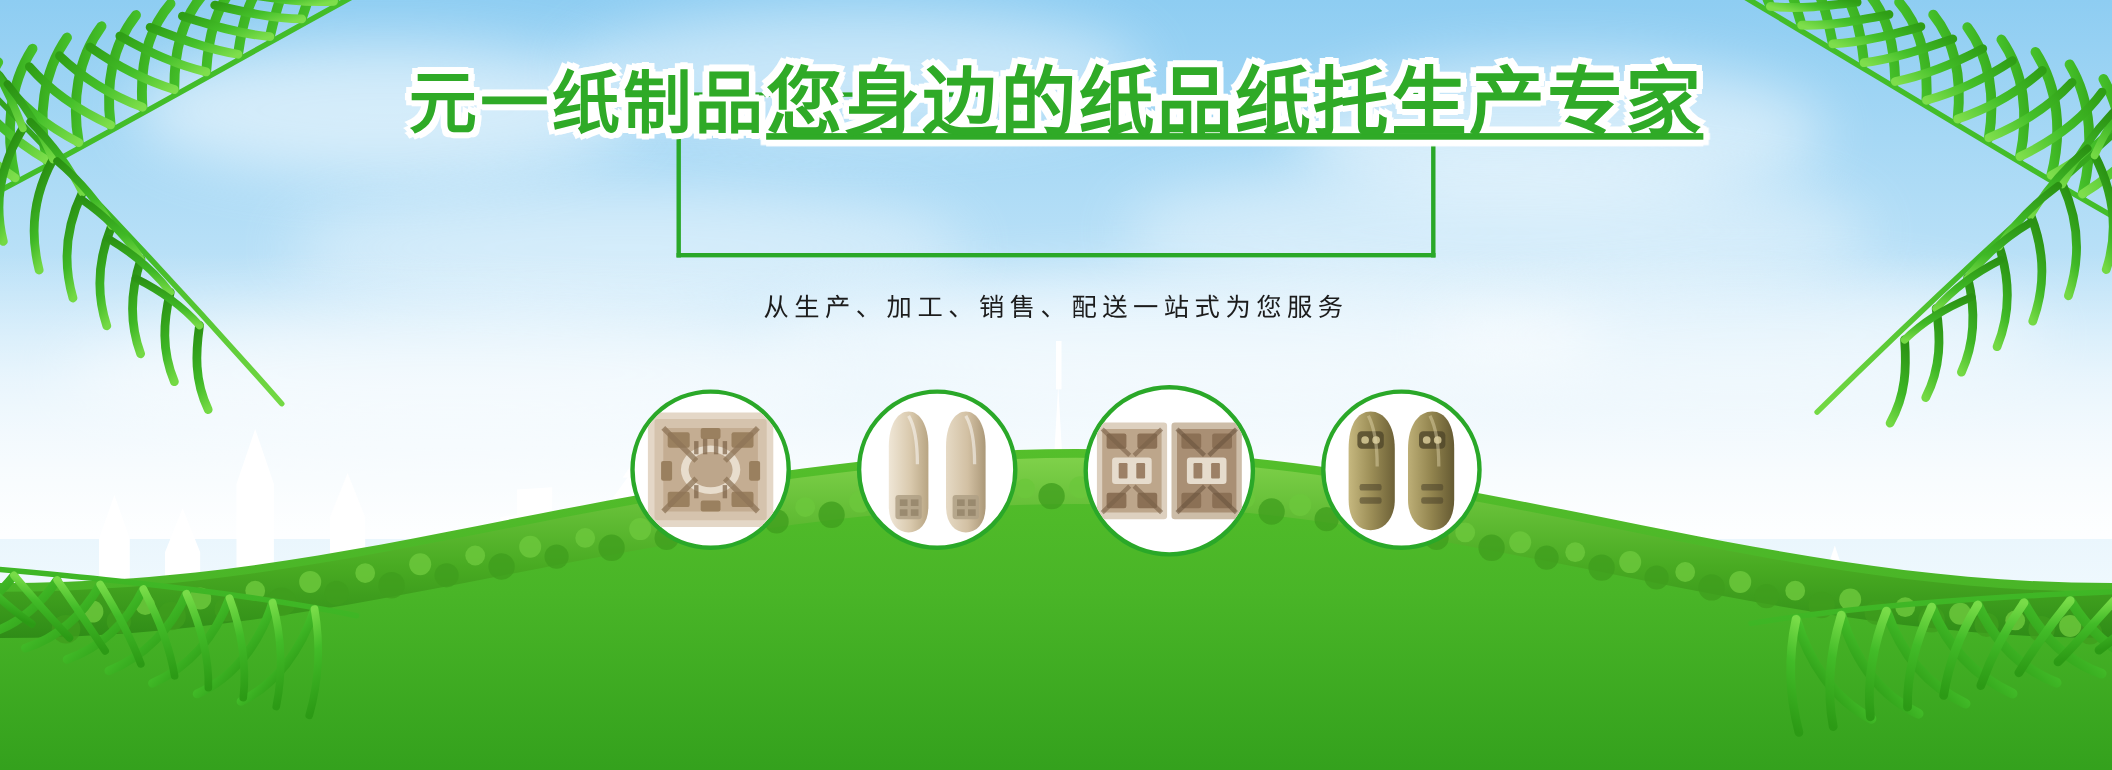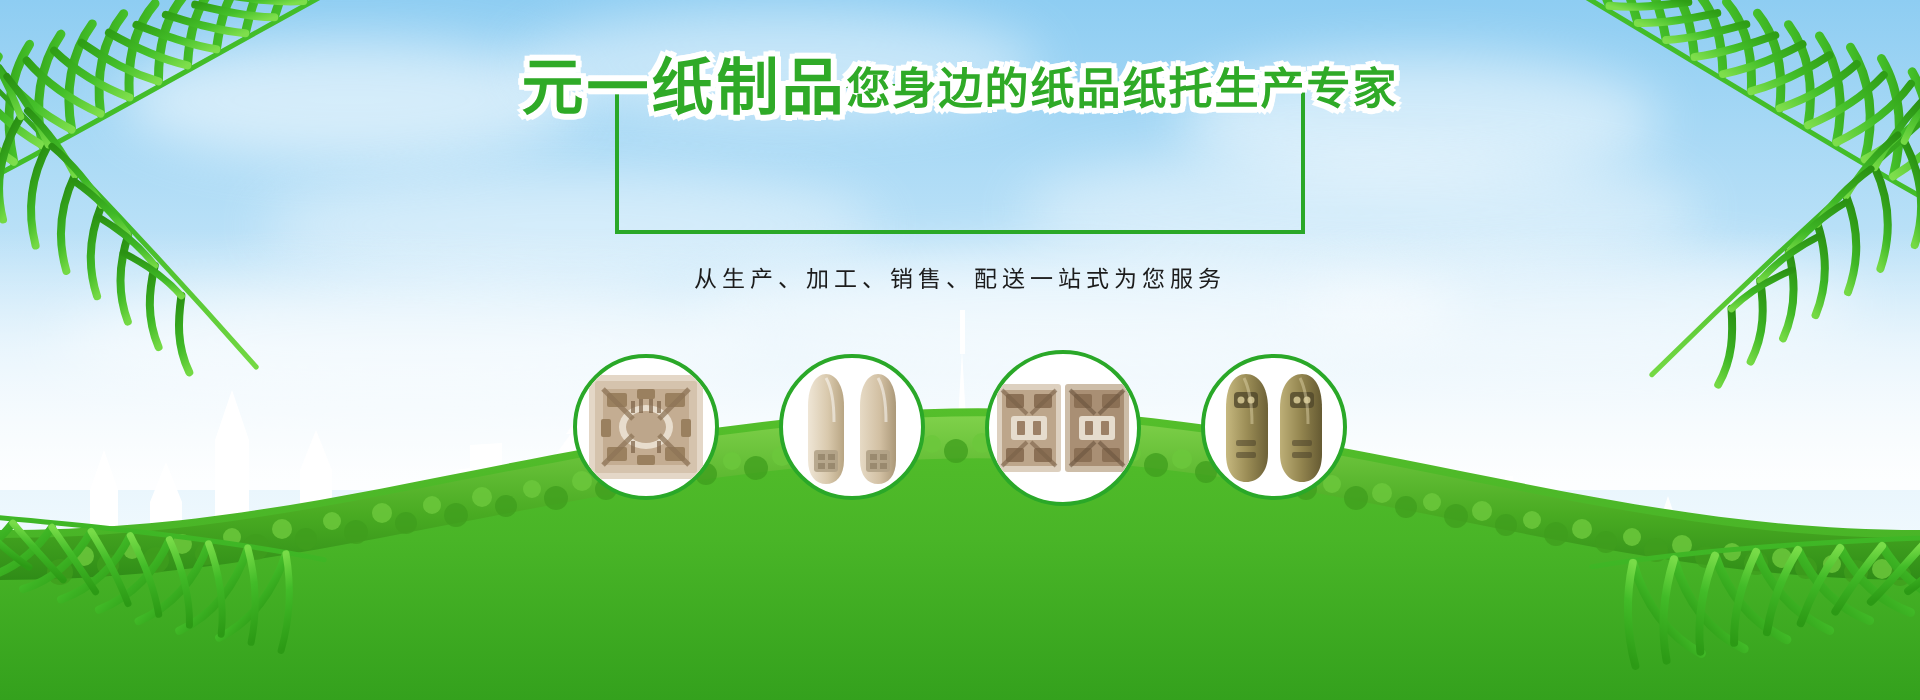--- a/index.html
+++ b/index.html
@@ -76,28 +76,29 @@
     font-size:62px; font-weight:bold; color:#2faa27;
     letter-spacing:3px; line-height:1.02;
     font-family:"DejaVu Sans","Liberation Sans",sans-serif;
     text-shadow:
        4px 0 0 #fff, -4px 0 0 #fff, 0 4px 0 #fff, 0 -4px 0 #fff,
        3px 3px 0 #fff, -3px 3px 0 #fff, 3px -3px 0 #fff, -3px -3px 0 #fff,
        6px 0 0 #fff, -6px 0 0 #fff, 0 6px 0 #fff, 0 -6px 0 #fff,
        5px 5px 0 #fff, -5px 5px 0 #fff, 5px -5px 0 #fff, -5px -5px 0 #fff;
   }
   .title-line2{
-    font-size:44px; font-weight:bold; color:#2faa27;
+    font-size:69px; font-weight:bold; color:#2faa27;
     letter-spacing:2px; line-height:1.05; margin-top:2px;
     font-family:"DejaVu Sans","Liberation Sans",sans-serif;
     text-shadow:
        4px 0 0 #fff, -4px 0 0 #fff, 0 4px 0 #fff, 0 -4px 0 #fff,
        3px 3px 0 #fff, -3px 3px 0 #fff, 3px -3px 0 #fff, -3px -3px 0 #fff,
        6px 0 0 #fff, -6px 0 0 #fff, 0 6px 0 #fff, 0 -6px 0 #fff,
        5px 5px 0 #fff, -5px 5px 0 #fff, 5px -5px 0 #fff, -5px -5px 0 #fff;
+    text-decoration: underline;
   }
   .subtitle{
     margin-top:26px;
     font-size:23px; color:#1c1c1c; letter-spacing:5px;
     font-family:"DejaVu Sans","Liberation Sans",sans-serif;
     white-space:nowrap;
     text-align:center;
   }
 
   

